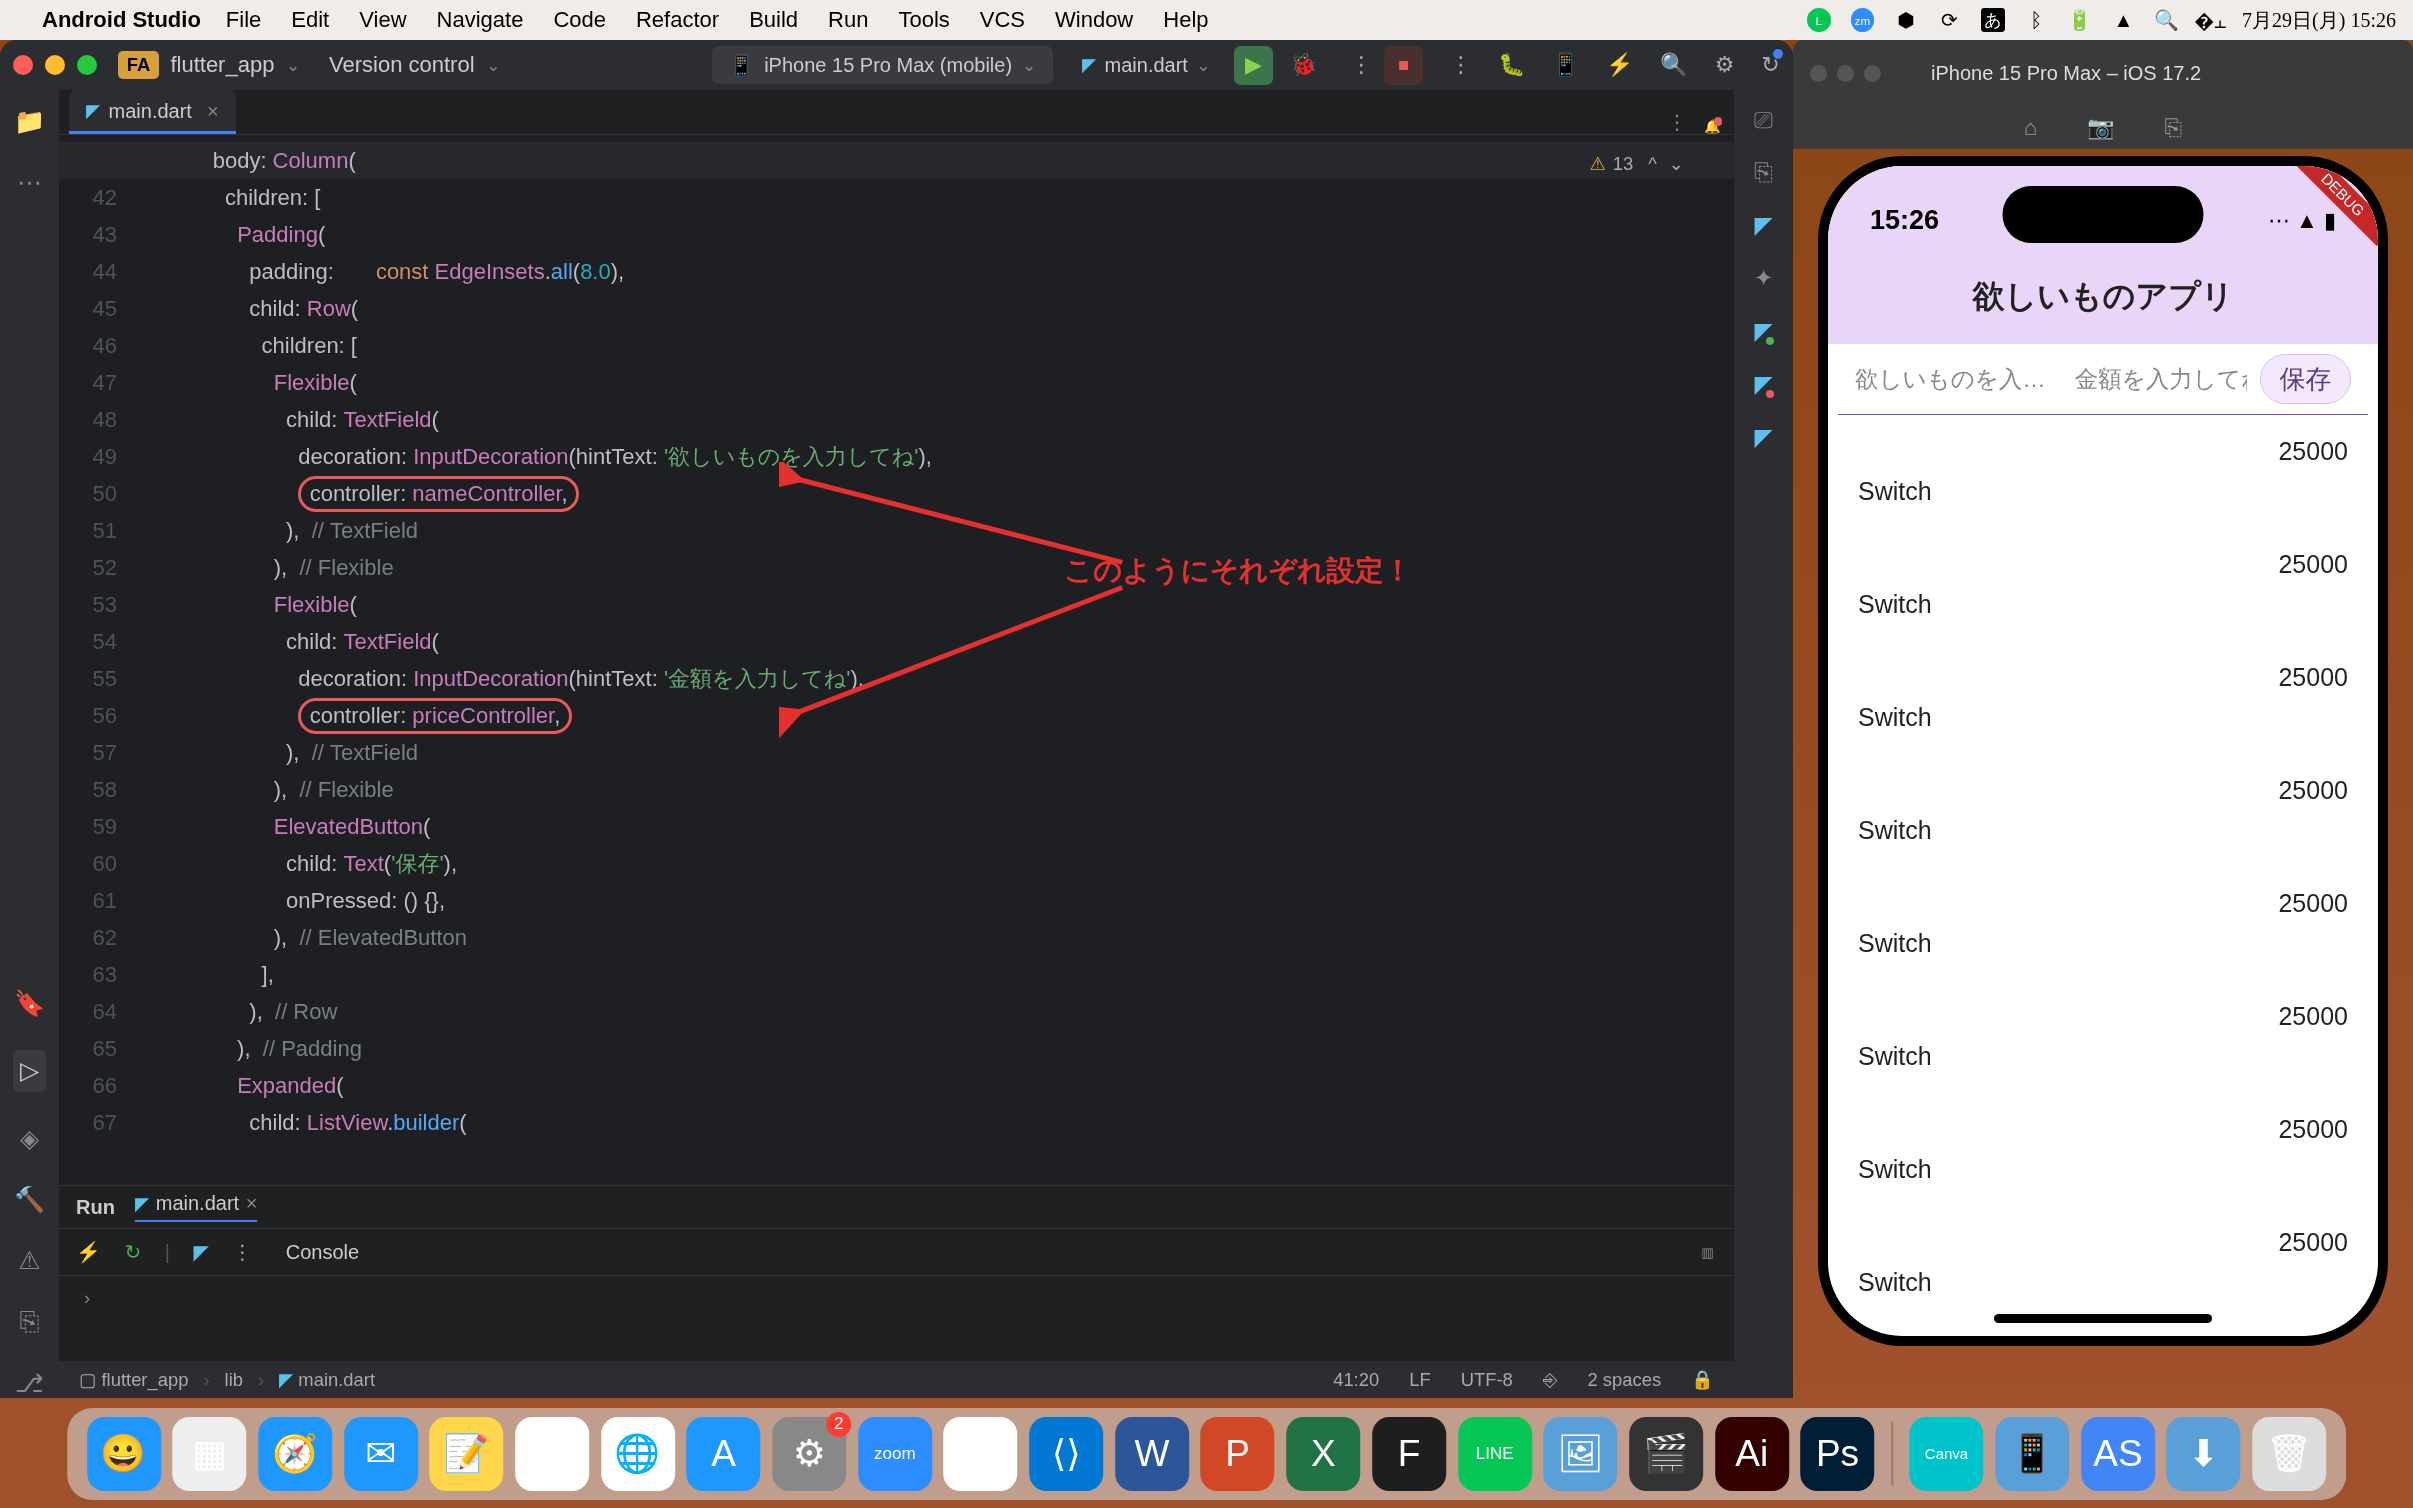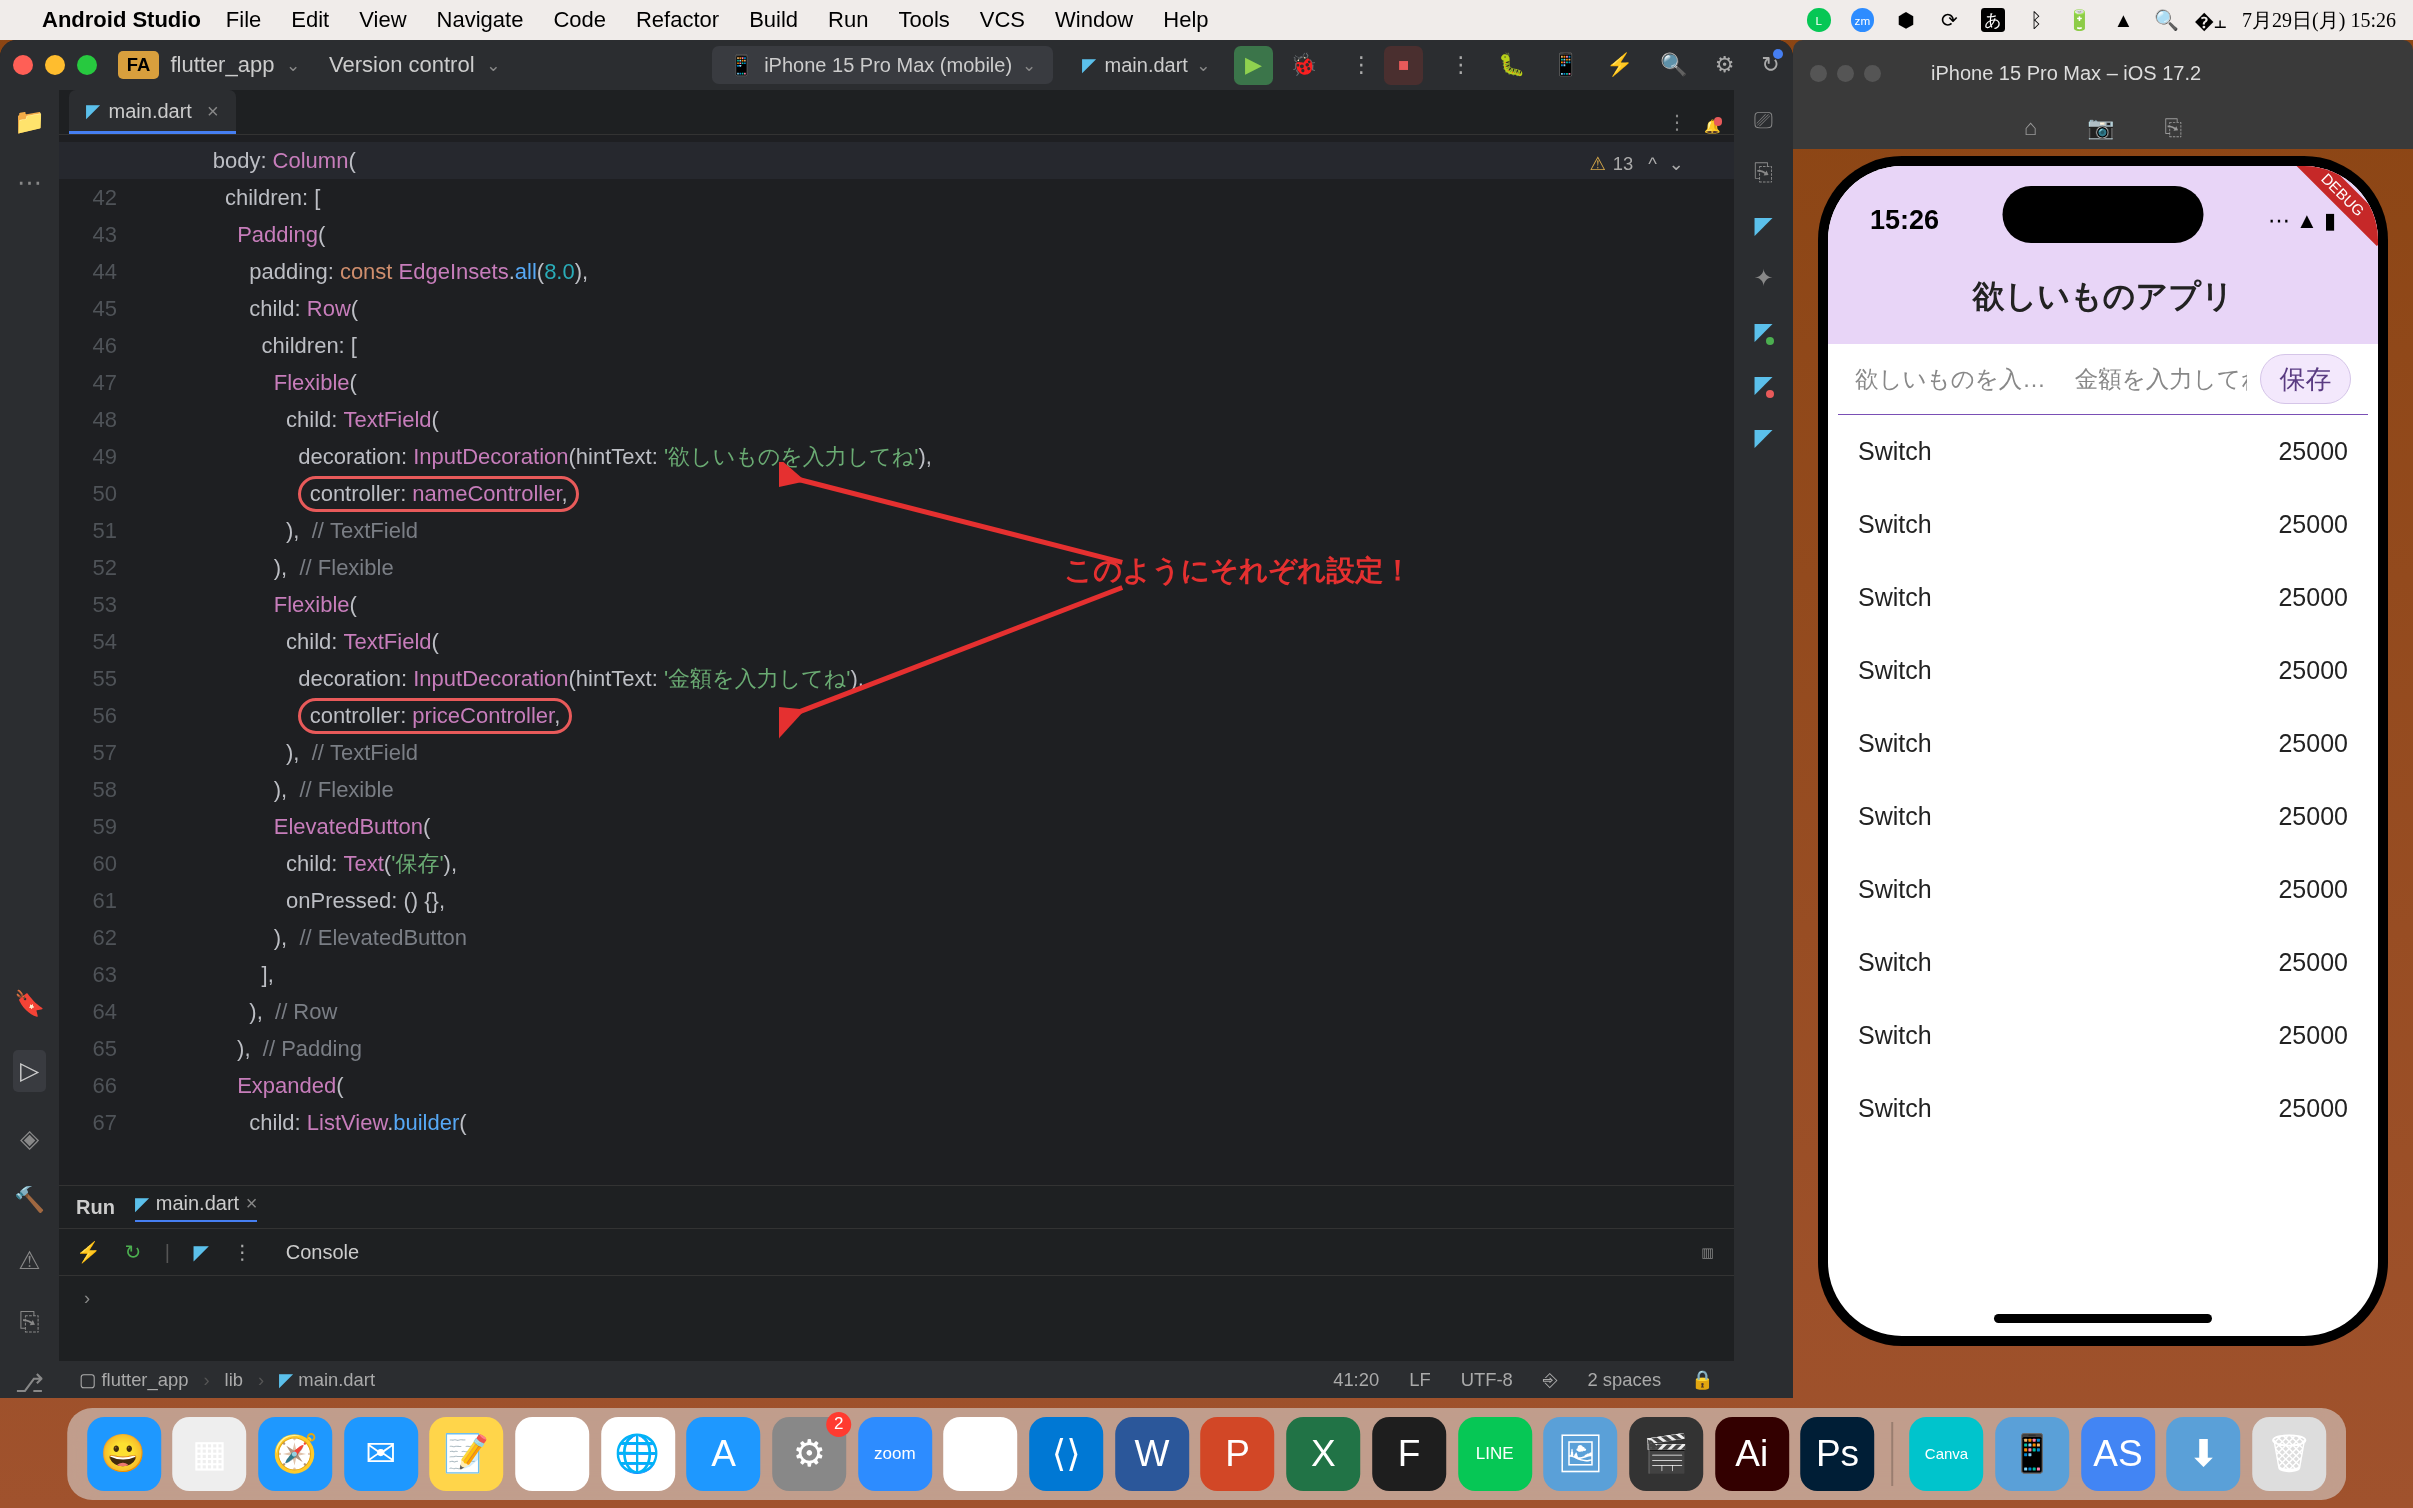--- a/index.html
+++ b/index.html
@@ -45,21 +45,21 @@
 .tab { background: #2b2d30; padding: 10px 17px 8.4px; border-radius: 6.7px 6.7px 0 0; display: flex; align-items: center; gap: 8.4px; color: #ccc; font-size: 20px; border-bottom: 3.4px solid #467ff2; }
 .tab .close { color: #888; margin-left: 6.7px; }
 .tab-more { margin-left: auto; margin-right: 17px; color: #888; font-size: 20px; }
 
 .code-scroll { flex: 1; display: flex; background: #1e1f22; overflow: hidden; position: relative; font-family: "JetBrains Mono", Menlo, monospace; font-size: 22px; line-height: 37px; }
 .line-nos { width: 75px; text-align: right; padding-right: 17px; color: #4f5358; user-select: none; padding-top: 6.7px; }
 .gutter2 { width: 42px; padding-top: 6.7px; }
 .code { flex: 1; padding-top: 6.7px; color: #bcbec4; white-space: pre; position: relative; }
 .hl-line { position: absolute; left: 0; right: 0; height: 37px; background: #26282e; z-index: 0; }
 .code-content { position: relative; z-index: 1; }
-.c-kw { color: #cf8e6d; } .c-str { color: #6aab73; } .c-num { color: #2aacb8; }
+.c-kw { color: #cf8e6d; margin-left: 36px; } .c-str { color: #6aab73; } .c-num { color: #2aacb8; }
 .c-fn { color: #56a8f5; } .c-cls { color: #c77dbb; } .c-prop { color: #bcbec4; }
 .c-id { color: #c77dbb; } .c-cmt { color: #7a7e85; }
 .highlight-box { border: 3.4px solid #e85a5a; border-radius: 22px; padding: 0 8.4px; display: inline-block; line-height: 30px; }
 
 .annotation { position: absolute; color: #e53030; font-size: 28.5px; font-weight: 700; z-index: 10; pointer-events: none; }
 .arrow-svg { position: absolute; z-index: 9; pointer-events: none; }
 
 .warn-badge { position: absolute; top: 10px; right: 50px; display: flex; align-items: center; gap: 6.7px; color: #aaa; font-size: 18.4px; }
 .warn-tri { color: #d6a84a; }
 
@@ -99,21 +99,21 @@
 .status-row { height: 92px; display: flex; align-items: center; justify-content: space-between; padding: 17px 42px 0; background: #e8d5f7; }
 .status-time { font-size: 27px; font-weight: 600; }
 .status-icons { display: flex; gap: 8.4px; font-size: 22px; }
 .app-header { background: #e8d5f7; text-align: center; padding: 17px 0 25px; font-size: 32px; font-weight: 700; color: #222; }
 .input-row { display: flex; align-items: center; padding: 10px 17px; gap: 13.4px; border-bottom: 1.7px solid #7a4fb5; margin: 0 10px; }
 .hint1 { flex: 1.2; color: #888; font-size: 23.5px; white-space: nowrap; overflow: hidden; text-overflow: ellipsis; }
 .hint2 { flex: 1; color: #888; font-size: 23.5px; white-space: nowrap; overflow: hidden; }
 .save-chip { background: #f3e8fc; border: 0.8px solid #d5c5e8; color: #5a3b82; padding: 6.7px 18.4px; border-radius: 25px; font-size: 26px; }
 .list { flex: 1; overflow: hidden; }
 .list-row { display: flex; justify-content: space-between; padding: 22px 30px; font-size: 25px; }
-.list-row .name { color: #222; }
+.list-row .name { color: #222; margin-top: 40px; }
 .list-row .price { color: #222; font-variant-numeric: tabular-nums; }
 .total { text-align: center; font-size: 52px; padding: 20px 0 34px; color: #111; }
 .home-bar { position: absolute; bottom: 13.4px; left: 50%; transform: translateX(-50%); width: 218px; height: 8.4px; background: #000; border-radius: 5px; }
 
 
 .dock { position: absolute; bottom: 8.4px; left: 50%; transform: translateX(-50%); height: 92px; background: rgba(220,220,220,0.55); backdrop-filter: blur(17px); border-radius: 25px; display: flex; align-items: center; padding: 0 20px; gap: 11.7px; }
 .dock-app { width: 74px; height: 74px; border-radius: 17px; display: flex; align-items: center; justify-content: center; font-size: 37px; color: #fff; position: relative; }
 .dock-sep { width: 1.7px; height: 64px; background: rgba(0,0,0,0.2); margin: 0 5px; }
 .badge { position: absolute; top: -5px; right: -5px; background: #ff3b30; color: #fff; font-size: 17px; width: 25px; height: 25px; border-radius: 50%; display: flex; align-items: center; justify-content: center; }
 </style>

